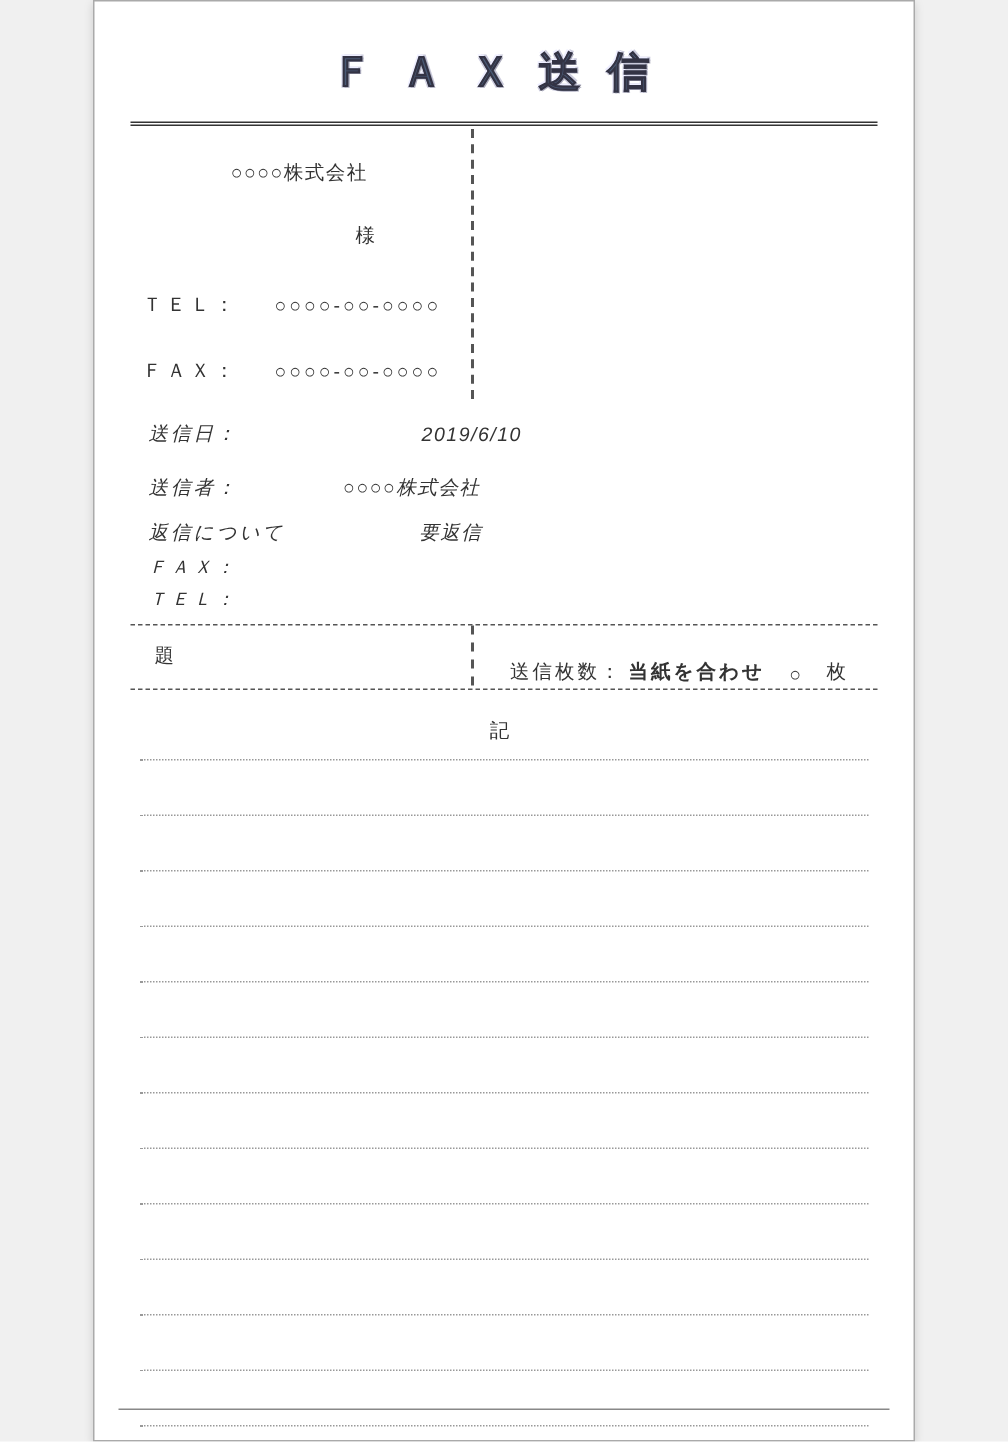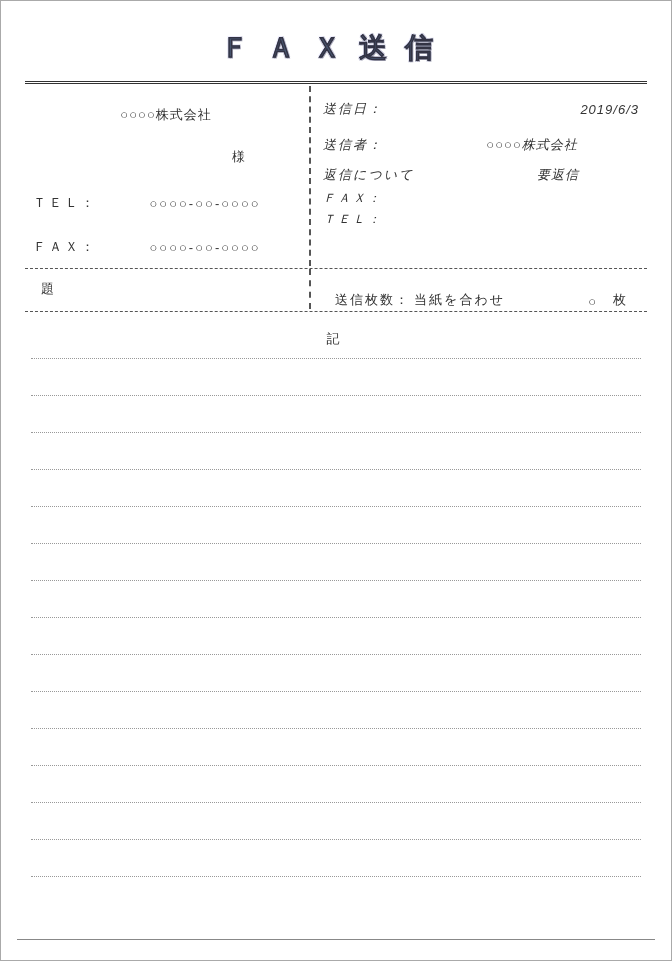--- a/index.html
+++ b/index.html
@@ -1,36 +1,36 @@
 <!DOCTYPE html>
 <html><head>
   <meta charset="utf-8">
   <style>
     * { box-sizing: border-box; margin: 0; padding: 0; }
     body { background: #f0f0f0; font-family: "MS PGothic", sans-serif; font-size: 13px; color: #333; }
     .page {
-      width: 672px; height: 961px; background: #fff; margin: 0 auto;
+      width: 548px; height: 961px; background: #fff; margin: 0 auto;
       border: 1px solid #aaa; box-shadow: 0 2px 6px rgba(0,0,0,0.15);
       padding: 20px 20px 30px 20px; position: relative;
     }
     .title {
       text-align: center; font-size: 28px; letter-spacing: 18px; font-weight: bold;
       color: #4a5a75;
       text-shadow:
         1px 1px 0 #aab,
         -1px -1px 0 #eef,
         1px -1px 0 #ccd,
         -1px 1px 0 #ccd;
       -webkit-text-stroke: 0.5px #334;
       padding: 8px 0 14px 0;
     }
     .double-line { border-top: 3px double #333; margin: 0 4px 2px 4px; }
 
     .header-grid {
-      display: flex; position: relative; margin: 0 4px;
+      display: flex; position: relative; margin: 0 4px; flex-direction: column;
     }
     .col-left {
       width: 46%; border-right: 2px dashed #555;
       padding: 4px 10px 4px 8px;
     }
     .col-right {
       width: 54%; padding: 4px 6px 4px 12px; font-style: italic;
     }
 
     .recipient-block { padding: 10px 0 6px 0; }
@@ -66,21 +66,21 @@
     }
     .meta-left {
       width: 46%; border-right: 2px dashed #555;
       display: flex; align-items: center; padding-left: 16px;
       letter-spacing: 4px;
     }
     .meta-right {
       width: 54%; display: flex; align-items: flex-end; padding: 0 0 0 10px;
     }
     .meta-pages-label { letter-spacing: 2px; }
-    .meta-pages-note { margin-left: 4px; letter-spacing: 2px; }
+    .meta-pages-note { margin-left: 4px; letter-spacing: 2px; font-weight: bold; }
     .meta-pages-count { flex:1; text-align:right; padding-right: 6px; letter-spacing:1px; }
     .meta-pages-unit { padding: 0 20px 0 10px; letter-spacing: 1px; }
 
     .notes-area { margin: 4px 4px 0 4px; }
     .notes-heading {
       text-align: center; letter-spacing: 6px; padding: 14px 0 10px 0;
     }
     .rule-line {
       border-top: 1px dotted #999; margin: 0 6px; height: 37px;
     }
@@ -114,21 +114,21 @@
       <div style="height:14px"></div>
       <div class="kv-row">
         <div class="kv-label">ＦＡＸ：</div>
         <div class="kv-value">○○○○-○○-○○○○</div>
       </div>
     </div>
 
     <div class="col-right">
       <div class="right-row">
         <div class="right-label">送信日：</div>
-        <div class="right-value-r">2019/6/3</div>
+        <div class="right-value-r">2019/6/10</div>
       </div>
       <div class="right-row">
         <div class="right-label">送信者：</div>
         <div class="right-value">○○○○株式会社</div>
       </div>
       <div class="right-row" style="padding:4px 0;gap:32px;">
         <div class="right-label" style="min-width:120px;">返信について</div>
         <div class="right-value">要返信</div>
       </div>
       <div class="small-row">

